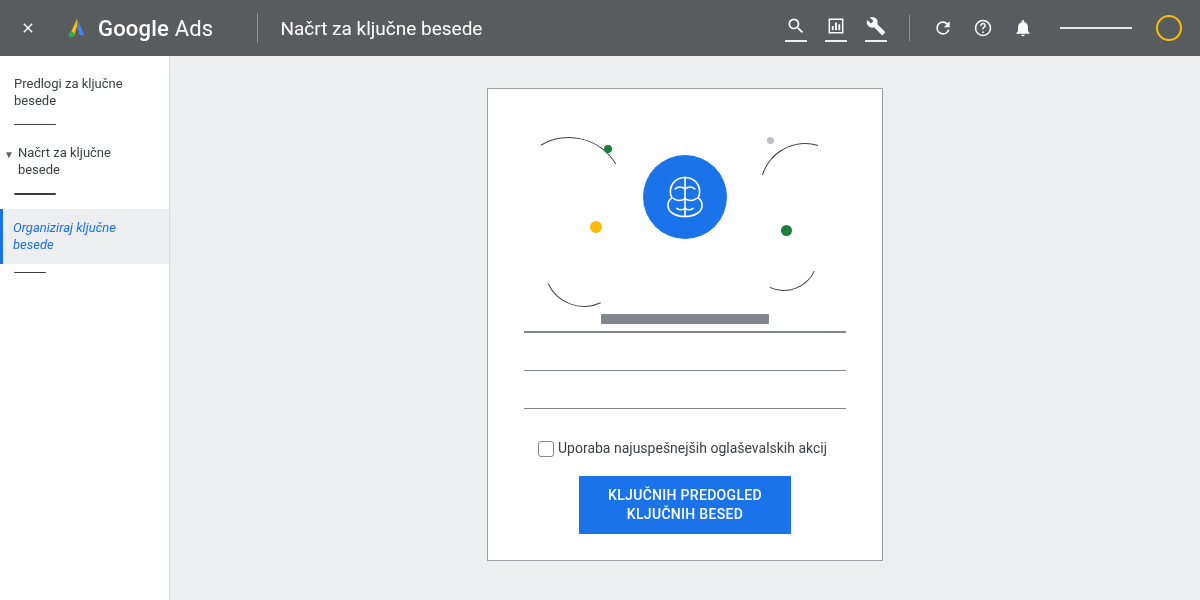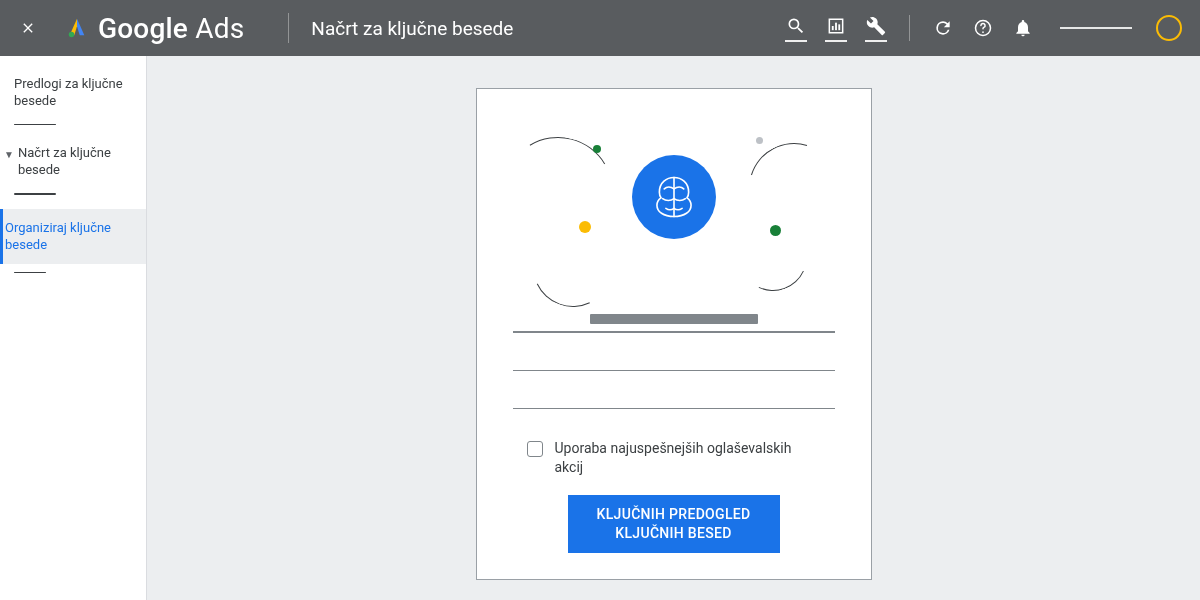--- a/index.html
+++ b/index.html
@@ -11,55 +11,56 @@
     background: #595c5f;
     color: #fff;
     display: flex;
     align-items: center;
     padding: 0 18px;
   }
   .close-btn { width: 20px; height: 20px; display:flex; align-items:center; justify-content:center; cursor:pointer; margin-right: 28px; }
   .close-btn svg { width: 16px; height: 16px; }
   .logo-wrap { display:flex; align-items:center; margin-right: 22px; }
   .logo-mark { width: 22px; height: 22px; margin-right: 10px; }
-  .brand { font-size: 28px; font-weight: 400; letter-spacing: .2px; }
+  .brand { font-size: 22px; font-weight: 400; letter-spacing: .2px; }
   .brand b { font-weight: 500; }
   .hdr-sep { width: 1px; height: 30px; background: rgba(255,255,255,.35); margin: 0 22px; }
   .page-title { font-size: 19px; font-weight: 400; }
   .header-spacer { flex: 1; }
   .icon-tray { display:flex; align-items:center; gap: 18px; }
   .tray-icon { width: 22px; height: 32px; display:flex; flex-direction:column; align-items:center; justify-content:flex-start; cursor:pointer; position:relative; padding-top:4px;}
   .tray-icon svg { width: 20px; height: 20px; }
   .tray-icon .underline { position:absolute; bottom:2px; left:0; width:22px; height:2px; background:rgba(255,255,255,.9); }
   .plain-icon { width:22px; height:22px; display:flex; align-items:center; justify-content:center; cursor:pointer; }
   .plain-icon svg { width:20px; height:20px; }
   .acct-field { width: 72px; height: 2px; background: rgba(255,255,255,.85); margin: 0 6px 0 8px; }
   .acct-avatar { width: 26px; height:26px; border-radius:50%; border:2px solid #fbbc04; cursor:pointer; }
 
   
   .body { display:flex; height: calc(600px - 56px); }
   .sidebar {
-    width: 147px;
+    width: 170px;
     background: #fff;
     border-right: 1px solid #dadce0;
     padding: 14px 0;
     font-size: 13px;
     color: #3c4043;
   }
   .sidebar-item { padding: 6px 14px 6px 14px; cursor:pointer; line-height:1.3; }
   .sidebar-item.has-caret { padding-left: 4px; display:flex; align-items:flex-start; gap:4px;}
   .caret { width:10px; font-size:10px; color:#5f6368; margin-top:3px;}
   .sidebar-divider { width: 42px; height: 1.5px; background: #3c4043; margin: 8px 0 14px 14px; border-radius:1px;}
   .sidebar-sub {
-    padding: 10px 14px 10px 2px;
+    padding: 10px 14px 10px 10px;
     background: #eceef0;
     color: #1a73e8;
     border-left: 3px solid #1a73e8;
     cursor:pointer;
     line-height:1.35;
+    font-style:italic;
   }
   .sidebar-divider.short { width: 32px; }
 
   .main {
     flex:1;
     background: #eceef0;
     display:flex;
     align-items:flex-start;
     justify-content:center;
     padding-top: 32px;
@@ -88,21 +89,21 @@
   .arc.a1 { width:110px; height:110px; left:-10px; top:22px; transform:rotate(14deg); border-width:1.4px;}
   .arc.a2 { width:80px; height:80px; left:20px; top:112px; transform:rotate(200deg); border-width:1.4px;}
   .arc.a3 { width:90px; height:90px; right:-4px; top:28px; transform:rotate(-28deg); border-width:1.4px;}
   .arc.a4 { width:68px; height:68px; right:28px; top:108px; transform:rotate(160deg); border-width:1.4px;}
 
   .field-stack { margin-top: 28px; }
   .field { border-bottom: 1.3px solid #80868b; height: 26px; margin-bottom: 12px; display:flex; align-items:center; justify-content:center;}
   .field.primary { border-bottom-width: 2px; }
   .field .ghost { width: 168px; height: 10px; background:#80868b; border-radius:1px; }
 
-  .check-row { display:flex; align-items:flex-start; gap:12px; margin-top: 30px; padding: 0 14px; }
+  .check-row { display:flex; align-items:flex-start; gap:4px; margin-top: 30px; padding: 0 14px; }
   .checkbox { width:16px; height:16px; border:1.8px solid #80868b; border-radius:3px; margin-top:2px; flex-shrink:0; cursor:pointer;}
   .check-label { font-size: 14px; color:#3c4043; line-height:1.35; }
 
   .cta {
     margin: 18px auto 0;
     display:block;
     background:#1a73e8;
     color:#fff;
     border:none;
     font-size: 14px;

